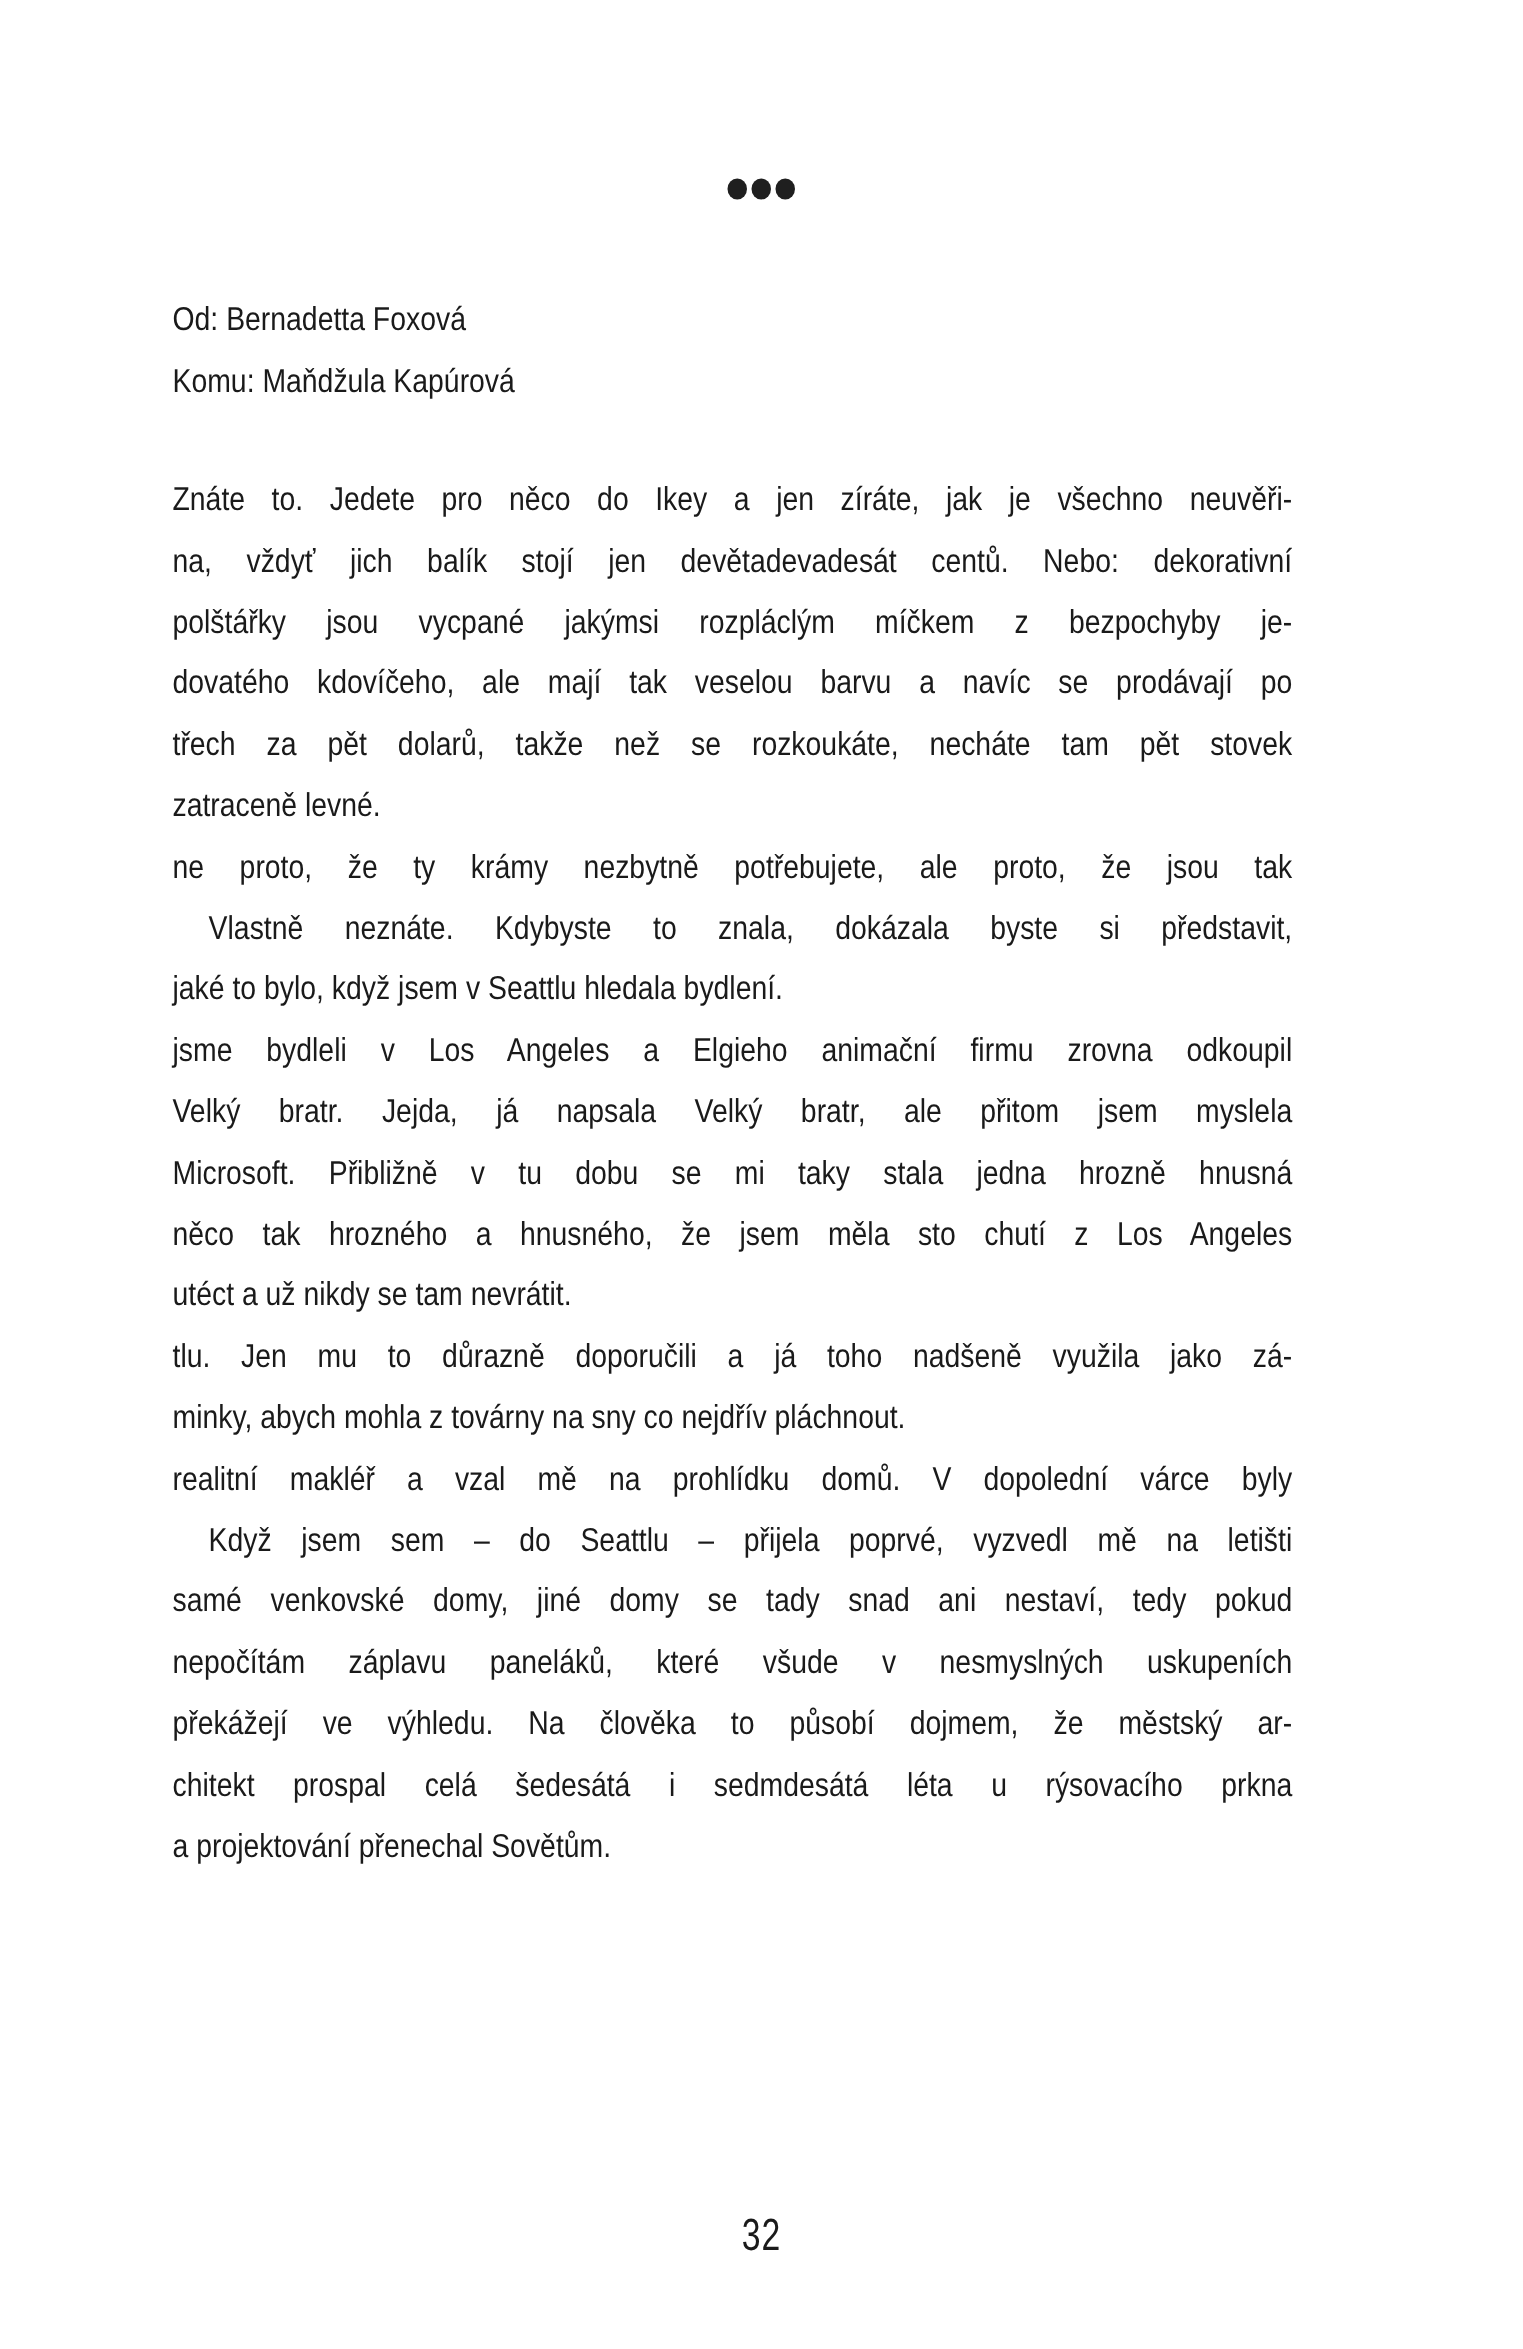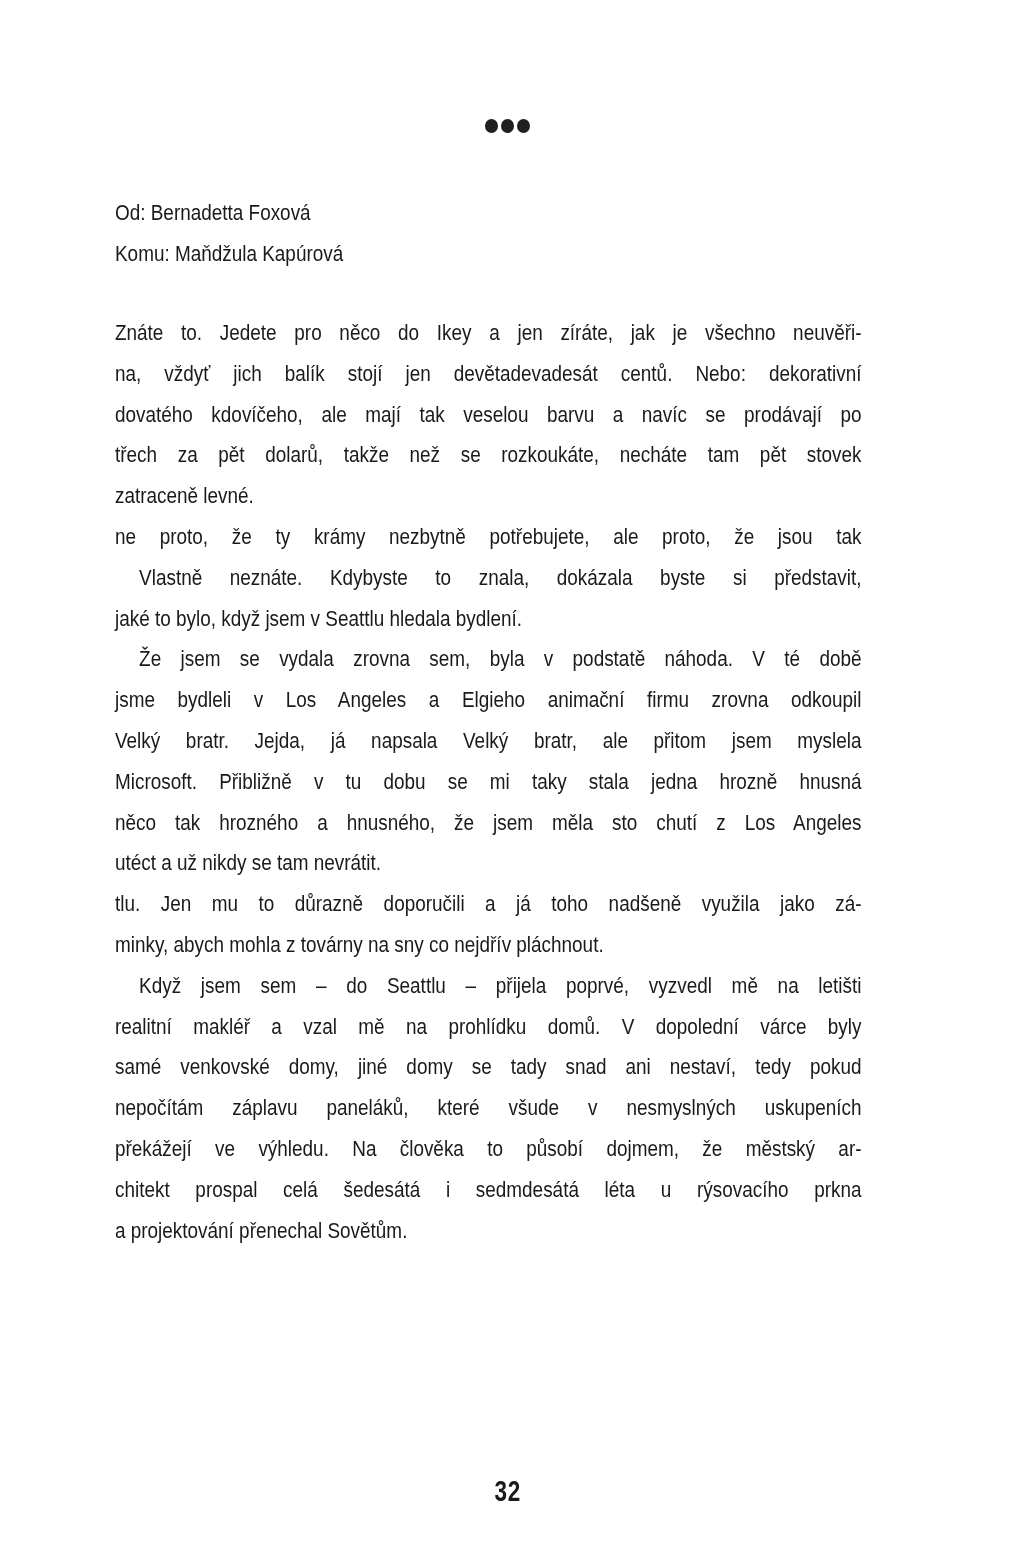--- a/index.html
+++ b/index.html
@@ -11,21 +11,21 @@
     .header { position: absolute; left: 115px; top: 196px; width: 900px; }
     .hline { height: 33px; line-height: 33px; font-size: 22px; white-space: nowrap;
              transform: scaleX(0.86); transform-origin: left center; margin-bottom: 8px; }
     .body { position: absolute; left: 115px; top: 313px; width: 746px; }
     .line { height: 40.8px; line-height: 40.8px; font-size: 22px; white-space: nowrap; position: relative; }
     .line .inner { display: block; width: 868px; text-align: justify; text-align-last: justify;
                    transform: scaleX(0.86); transform-origin: left center; }
     .line.last .inner { text-align-last: left; }
     .line.indent .inner { padding-left: 28px; box-sizing: border-box; }
     .folio { position: absolute; top: 1474px; left: 0; width: 1015px; text-align: center;
-             font-size: 30px; font-weight: bold; letter-spacing: 1px; }
+             font-size: 30px; font-weight: normal; letter-spacing: 1px; }
     .folio span { display: inline-block; transform: scaleX(0.75); }
   </style>
 </head>
 <body>
 
 <div class="ornament">
   <span></span><span></span><span></span>
 </div>
 
 <div class="header">
@@ -35,20 +35,23 @@
 
 <div class="body" id="body-text">
     <div>
       <div class="line">
         <span class="inner">Znáte to. Jedete pro něco do Ikey a jen zíráte, jak je všechno neuvěři-</span>
       </div>
       <div class="line">
         <span class="inner">na, vždyť jich balík stojí jen devětadevadesát centů. Nebo: dekorativní</span>
       </div>
       <div class="line">
+        <span class="inner">polštářky jsou vycpané jakýmsi rozpláclým míčkem z bezpochyby je-</span>
+      </div>
+      <div class="line">
         <span class="inner">dovatého kdovíčeho, ale mají tak veselou barvu a navíc se prodávají po</span>
       </div>
       <div class="line">
         <span class="inner">třech za pět dolarů, takže než se rozkoukáte, necháte tam pět stovek</span>
       </div>
       <div class="line last">
         <span class="inner">zatraceně levné.</span>
       </div>
       <div class="line">
         <span class="inner">ne proto, že ty krámy nezbytně potřebujete, ale proto, že jsou tak</span>
@@ -56,23 +59,20 @@
     </div>
     <div>
       <div class="line indent">
         <span class="inner">Vlastně neznáte. Kdybyste to znala, dokázala byste si představit,</span>
       </div>
       <div class="line last">
         <span class="inner">jaké to bylo, když jsem v Seattlu hledala bydlení.</span>
       </div>
     </div>
     <div>
-      <div class="line indent">
-        <span class="inner">Že jsem se vydala zrovna sem, byla v podstatě náhoda. V té době</span>
-      </div>
       <div class="line">
         <span class="inner">jsme bydleli v Los Angeles a Elgieho animační firmu zrovna odkoupil</span>
       </div>
       <div class="line">
         <span class="inner">Velký bratr. Jejda, já napsala Velký bratr, ale přitom jsem myslela</span>
       </div>
       <div class="line">
         <span class="inner">Microsoft. Přibližně v tu dobu se mi taky stala jedna hrozně hnusná</span>
       </div>
       <div class="line">
@@ -84,25 +84,25 @@
     </div>
     <div>
       <div class="line">
         <span class="inner">tlu. Jen mu to důrazně doporučili a já toho nadšeně využila jako zá-</span>
       </div>
       <div class="line last">
         <span class="inner">minky, abych mohla z továrny na sny co nejdřív pláchnout.</span>
       </div>
     </div>
     <div>
+      <div class="line">
+        <span class="inner">realitní makléř a vzal mě na prohlídku domů. V dopolední várce byly</span>
+      </div>
       <div class="line indent">
         <span class="inner">Když jsem sem – do Seattlu – přijela poprvé, vyzvedl mě na letišti</span>
-      </div>
-      <div class="line">
-        <span class="inner">realitní makléř a vzal mě na prohlídku domů. V dopolední várce byly</span>
       </div>
       <div class="line">
         <span class="inner">samé venkovské domy, jiné domy se tady snad ani nestaví, tedy pokud</span>
       </div>
       <div class="line">
         <span class="inner">nepočítám záplavu paneláků, které všude v nesmyslných uskupeních</span>
       </div>
       <div class="line">
         <span class="inner">překážejí ve výhledu. Na člověka to působí dojmem, že městský ar-</span>
       </div>

